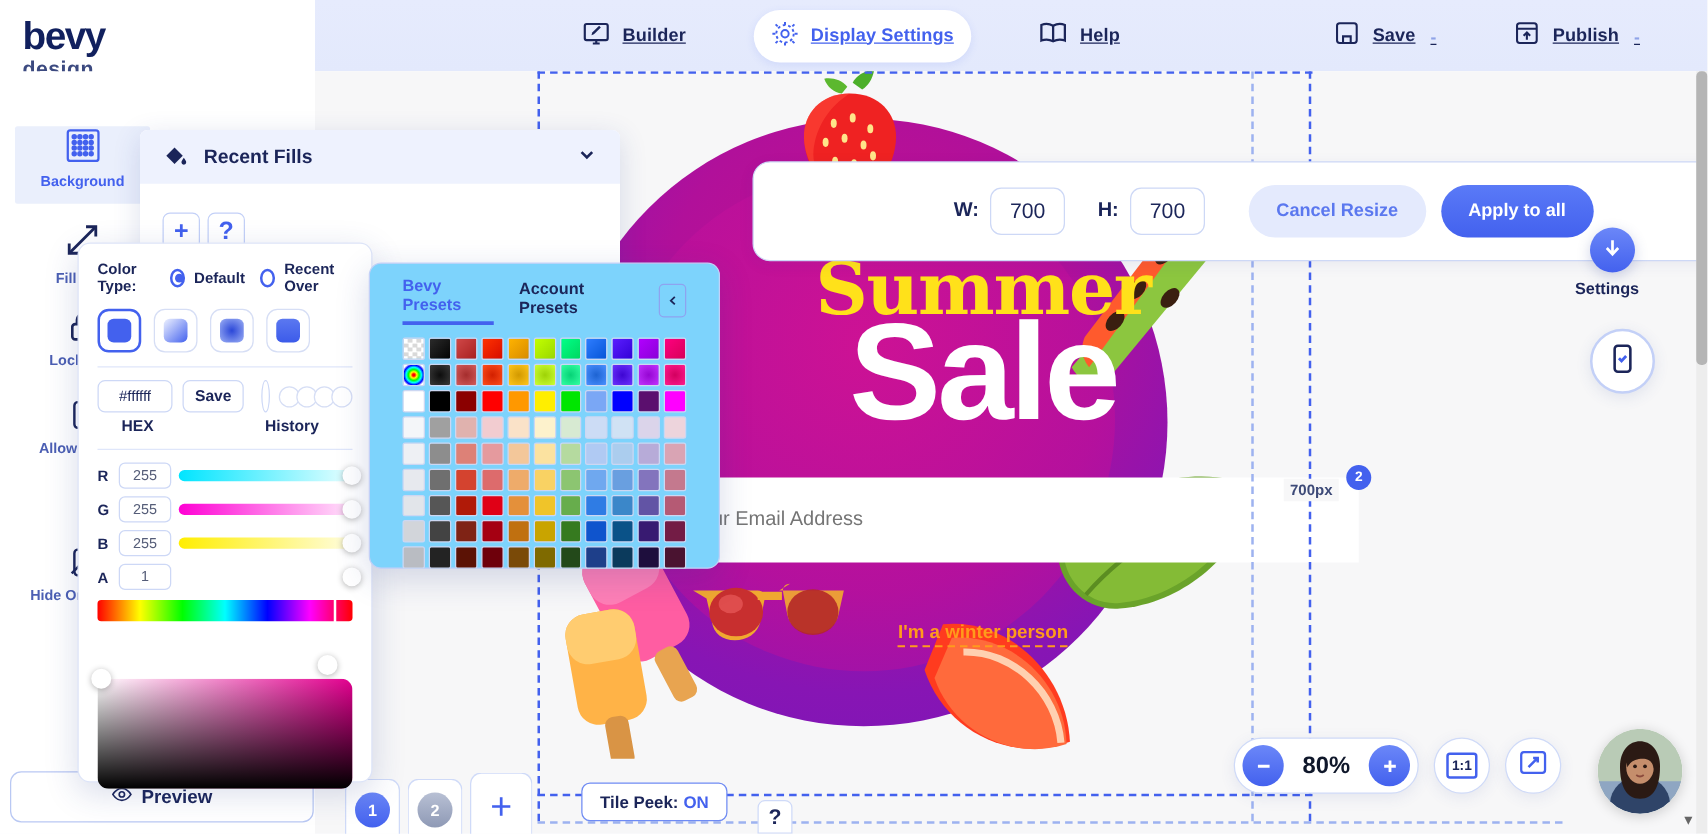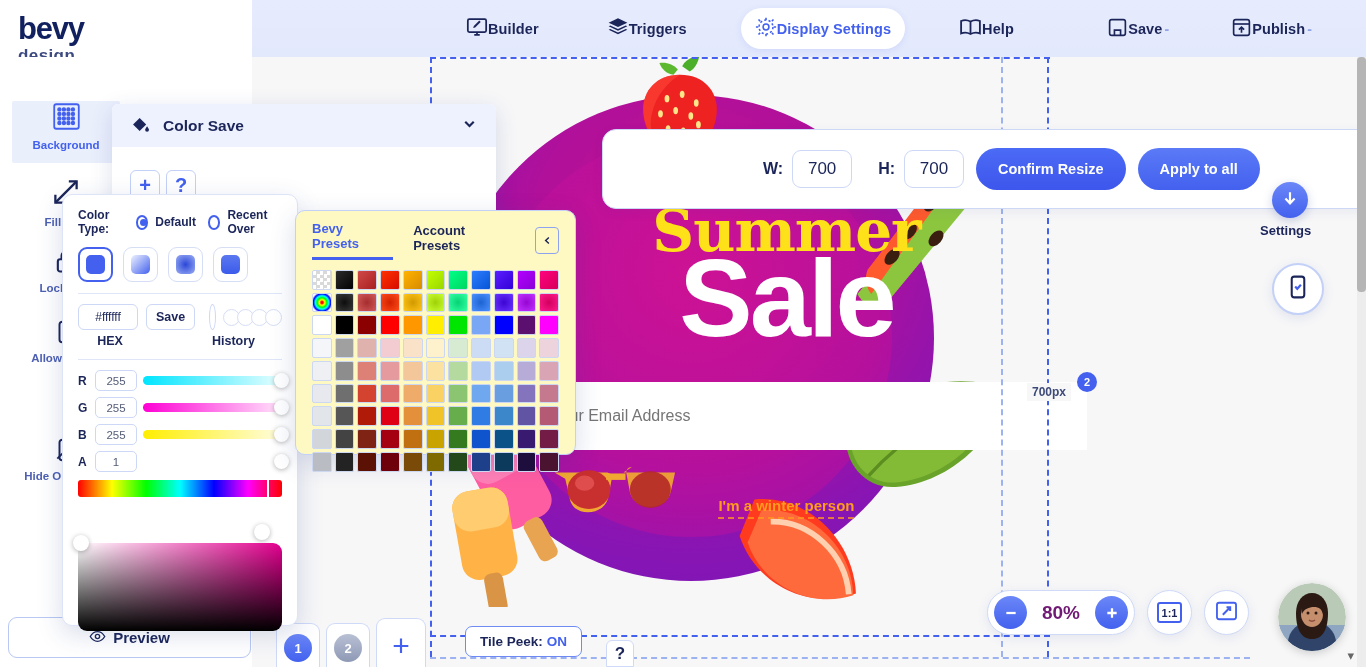--- a/index.html
+++ b/index.html
@@ -14,24 +14,25 @@
   .abs { position:absolute; }
 
   
   #topnav {
     position:absolute; left:252px; top:0; width:1114px; height:57px;
     background:linear-gradient(180deg,#e6ebfd 0%,#e3e9fc 100%);
     display:flex; align-items:center;
   }
   .nav-items { display:flex; align-items:center; gap:40px; margin-left:200px; }
   .nav-item {
-    display:flex; align-items:center; 
+    display:flex; align-items:center; gap:10px;
     font-size:14.5px; font-weight:700; color:#1b2559;
     padding:8px 14px; border-radius:22px; cursor:pointer;
     letter-spacing:.1px;
+    text-decoration:underline;
   }
   .nav-item.active { background:#ffffff; color:#4361ee; box-shadow:0 2px 7px rgba(67,97,238,.12); }
   .nav-right { margin-left:auto; display:flex; align-items:center; gap:34px; margin-right:40px; }
   .nav-right .nav-item { font-weight:700; }
   .dash { color:#8fa3e8; font-size:14px; margin-left:2px; }
 
   
   #logo { position:absolute; left:18px; top:14px; }
   #logo .b { font-size:31px; font-weight:800; color:#11205e; letter-spacing:-1.2px; line-height:.95; }
   #logo .d { font-size:17px; color:#3c4a80; letter-spacing:.4px; margin-top:3px;font-weight:bold; }
@@ -108,21 +109,21 @@
     box-shadow:0 3px 12px rgba(60,80,160,.12); }
   .rail-cap { text-align:center; font-size:13px; font-weight:700; color:#1b2559; margin-top:5px;}
 
   
   #zoomwrap { position:absolute; left:987px; top:590px; display:flex; align-items:center; gap:12px; }
   #zoompill { width:148px; height:45px; border-radius:24px; background:#fff; border:1px solid #cfdaf8;
     display:flex; align-items:center; justify-content:space-between; padding:0 6px;
     box-shadow:0 3px 12px rgba(60,80,160,.10);}
   .zcirc { width:33px; height:33px; border-radius:50%; background:linear-gradient(180deg,#6b87f8,#4361ee);
     color:#fff; display:flex; align-items:center; justify-content:center; font-size:22px; font-weight:700; cursor:pointer;}
-  #zoomval { font-size:19px; font-weight:800; color:#701a75; }
+  #zoomval { font-size:19px; font-weight:800; color:#0f172a; }
   .sqbtn { width:45px; height:45px; border-radius:50%; background:#fff; border:1px solid #cfdaf8;
     display:flex; align-items:center; justify-content:center; cursor:pointer; box-shadow:0 3px 12px rgba(60,80,160,.10);}
 
   #tiletabs { position:absolute; left:276px; top:618px; display:flex; align-items:flex-end; gap:6px; }
   .tiletab { width:44px; height:49px; background:#fff; border:1px solid #cfdaf8; border-bottom:none;
     border-radius:9px 9px 0 0; display:flex; align-items:center; justify-content:center; cursor:pointer; }
   .tilecircle { width:28px; height:28px; border-radius:50%; color:#fff; font-size:13px; font-weight:700;
     display:flex; align-items:center; justify-content:center; }
   .tiletab.plus { width:50px; height:54px; font-size:30px; color:#4361ee; font-weight:400;}
   #tilepeek { position:absolute; left:465px; top:626px; height:31px; padding:0 14px;
@@ -193,22 +194,22 @@
   #huemark { position:absolute; right:13px; top:-1px; width:2px; height:19px; background:#fff;}
   #alphaknob { position:absolute; right:12px; top:27px; width:16px; height:16px; border-radius:50%;
     background:#fff; box-shadow:0 1px 5px rgba(0,0,0,.30); }
   #satbox { margin-top:22px; height:88px; border-radius:9px; position:relative;
     background:linear-gradient(to top,#000,transparent),linear-gradient(to right,#fff,#e3008f);}
   #satknob { position:absolute; left:-5px; top:-8px; width:16px; height:16px; border-radius:50%;
     background:#fff; box-shadow:0 1px 5px rgba(0,0,0,.30);}
 
   
   #presets { position:absolute; left:295px; top:210px; width:281px; height:245px;
-    background:#fef9c3; border:1px solid #c3d0f7; border-radius:10px;
-    box-shadow:0 8px 26px rgba(40,60,140,.18); padding:10px 16px;}
+    background:#7dd3fc; border:1px solid #c3d0f7; border-radius:10px;
+    box-shadow:0 8px 26px rgba(40,60,140,.18); padding:10px 26px;}
   #ptabs { display:flex; align-items:center; gap:20px; }
   .ptab { font-size:13px; font-weight:700; color:#1b2559; padding-bottom:6px; cursor:pointer;}
   .ptab.active { color:#4361ee; border-bottom:3px solid #4361ee; }
   #pback { margin-left:auto; width:24px; height:27px; border:1px solid #8ea3f0; border-radius:4px;
     display:flex; align-items:center; justify-content:center; font-size:15px; color:#1b2559; cursor:pointer;}
   #grid { display:grid; grid-template-columns:repeat(11,1fr); gap:3px; margin-top:10px;}
   .cell { width:100%; aspect-ratio:1/1; border:1px solid #ccd7f2; border-radius:2px; cursor:pointer;}
 </style>
 </head>
 <body>
@@ -225,30 +226,20 @@
       <span>
         <svg width="22" height="22" viewBox="0 0 24 24" fill="none" stroke="#1b2559" stroke-width="1.9">
           <rect x="2" y="3.5" width="20" height="14" rx="1.6"></rect>
             <path d="M9 20.5h6M12 17.5v3"></path>
           <path d="M16 6.5l-6 6-2.2.7.7-2.2 6-6z" fill="#1b2559" stroke="none"></path>
         </svg>
       </span>
       <span>Builder</span>
     </div>
 
-    <div class="nav-item">
-      <span>
-        <svg width="22" height="22" viewBox="0 0 24 24" fill="#1b2559">
-          <path d="M12 2.5L1.8 7.3 12 12.1l10.2-4.8z"></path>
-          <path d="M12 14.2L3.6 10.3l-1.8.9L12 16l10.2-4.8-1.8-.9z"></path>
-          <path d="M12 18.1L3.6 14.2l-1.8.9L12 19.9l10.2-4.8-1.8-.9z"></path>
-        </svg>
-      </span>
-      <span>Triggers</span>
-    </div>
 
     <div class="nav-item active">
       <span>
         <svg width="22" height="22" viewBox="0 0 24 24" fill="none" stroke="#4361ee" stroke-width="1.7">
           <circle cx="12" cy="12" r="3.2"></circle>
           <path d="M12 1.8v2.6M12 19.6v2.6M3.6 12H1M23 12h-2.6M5.6 5.6L3.8 3.8M20.2 20.2l-1.8-1.8M5.6 18.4l-1.8 1.8M20.2 3.8l-1.8 1.8"></path>
           <circle cx="12" cy="12" r="7.6" stroke-dasharray="2.4 2.4"></circle>
         </svg>
       </span>
       <span>Display Settings</span>
@@ -465,21 +456,21 @@
 
   <div id="resizebar">
     <div class="wh-wrap">
       <span class="wh-lbl">W:</span>
       <input class="wh-input" value="700" style="">
     </div>
     <div class="wh-wrap" style="margin-left:26px;">
       <span class="wh-lbl">H:</span>
       <input class="wh-input" value="700" style="">
     </div>
-    <button class="rbtn primary" style="margin-left:12px;">Confirm Resize</button>
+    <button class="rbtn ghost" style="margin-left:35px;">Cancel Resize</button>
     <button class="rbtn primary2" style="margin-left:12px;">Apply to all</button>
   </div>
 </div>
 
 <div id="rightrail">
 
   <div style="position:absolute; left:24px; top:125px;">
     <div style="width:36px; height:36px; border-radius:50%; background:linear-gradient(180deg,#6b87f8,#4361ee);
          display:flex; align-items:center; justify-content:center; cursor:pointer; box-shadow:0 3px 10px rgba(60,80,160,.25);">
       <span>
@@ -583,21 +574,21 @@
 </div>
 
 <div id="colorfills">
   <div id="cf-head">
     <span>
       <svg width="21" height="21" viewBox="0 0 24 24" fill="#1b2559">
         <path d="M3.5 13.2L11 5.7l7.5 7.5-7.5 7.5z"></path>
         <path d="M19.5 15c1.4 2 2.2 3.2 2.2 4.2a2.2 2.2 0 11-4.4 0c0-1 .8-2.2 2.2-4.2z"></path>
       </svg>
     </span>
-    <span id="cf-title">Color Save</span>
+    <span id="cf-title">Recent Fills</span>
     <span id="cf-chev">
       <svg width="17" height="17" viewBox="0 0 24 24" fill="none" stroke="#1b2559" stroke-width="3">
           <path d="M6 9.5l6 6 6-6"></path>
         </svg>
     </span>
   </div>
   <div id="cf-body">
     <div style="display:flex; gap:6px; margin-top:9px;">
       <div class="recent-sq">+</div>
       <div class="recent-sq">?</div>

